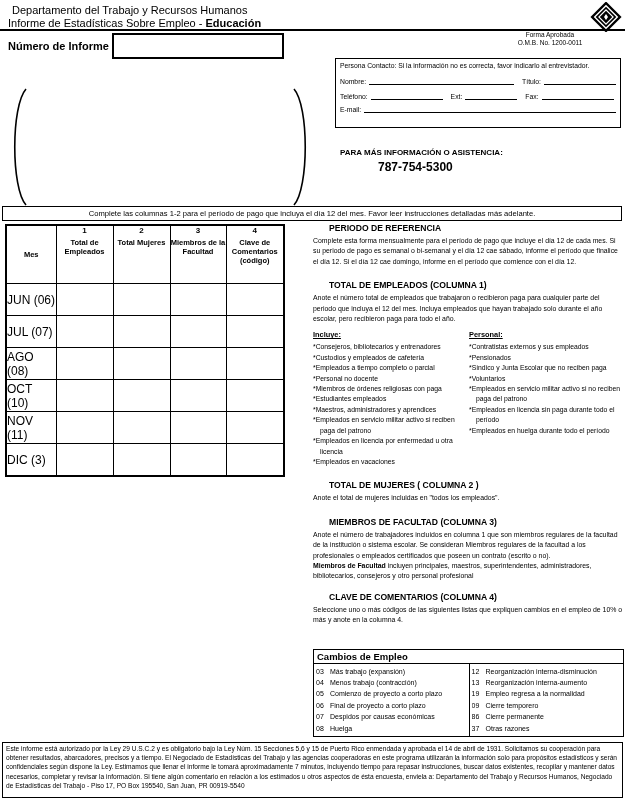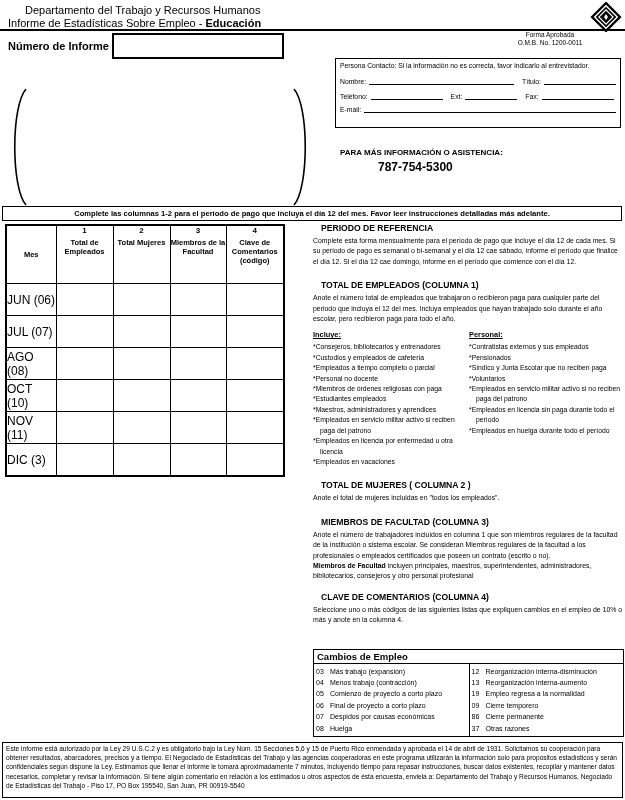--- a/index.html
+++ b/index.html
@@ -1,19 +1,19 @@
 <!DOCTYPE html>
 <html><head>
 <meta charset="utf-8">
 <style>
   html,body{margin:0;padding:0;background:#fff;}
   body{width:625px;height:800px;position:relative;font-family:"Liberation Sans",sans-serif;color:#000;overflow:hidden;}
   .abs{position:absolute;}
   
-  .hdr-line1{left:25px;top:4px;font-size:11px;}
+  .hdr-line1{left:12px;top:4px;font-size:11px;}
   .hdr-line2{left:8px;top:17px;font-size:11px;}
   .hdr-bold{font-weight:bold;margin-top:36px;}
   .top-rule{left:0;top:29px;width:625px;height:2px;background:#000;}
   .logo{left:590px;top:2px;width:32px;height:30px;}
   .form-approved{left:480px;top:31px;width:140px;text-align:center;font-size:6.5px;line-height:8px;}
   
   .repnum-label{left:8px;top:40px;font-size:11px;font-weight:bold;}
   .repnum-box{left:112px;top:33px;width:168px;height:22px;border:2px solid #000;background:#fff;}
   
   .contact-box{left:335px;top:58px;width:286px;height:70px;border:1.5px solid #000;font-size:6.8px;padding:2px 4px;box-sizing:border-box;}
@@ -23,32 +23,32 @@
   .c-line{border-bottom:1px solid #000;height:8px;flex:1;margin-right:8px;}
   .c-line.small{flex:0 0 52px;}
   .c-line.med{flex:0 0 72px;}
   .c-line.last{margin-right:0;}
   
   .assist-hdr{left:340px;top:148px;font-size:8px;font-weight:bold;}
   .assist-phone{left:378px;top:160px;font-size:12px;font-weight:bold;}
   
   .brackets{left:4px;top:86px;}
   
-  .banner{left:2px;top:206px;width:620px;border:1.5px solid #000;box-sizing:border-box;text-align:center;font-size:7.6px;font-weight:bold;padding:2px 0;}
+  .banner{left:2px;top:206px;width:620px;border:1.5px solid #000;box-sizing:border-box;text-align:center;font-size:7.6px;font-weight:normal;padding:2px 0;}
   
   table.main{position:absolute;left:5px;top:224px;border-collapse:collapse;table-layout:fixed;border:2px solid #000;}
   table.main td,table.main th{border:1.5px solid #000;padding:0;}
   th.hcell{font-size:7.5px;font-weight:bold;vertical-align:top;padding-top:2px;height:57px;}
   th .num{font-size:8px;margin-bottom:3px;}
   th.mes{vertical-align:middle;}
   td.mescell{font-size:12px;font-weight:normal;padding-left:3px;height:31px;}
   td.blank{height:31px;background:#fff;}
   
   .rightcol{left:313px;top:223px;width:311px;}
-  .sec-h{font-size:8.6px;font-weight:bold;margin:0 0 3px 8px;}
+  .sec-h{font-size:8.6px;font-weight:bold;margin:0 0 3px 16px;}
   .sec-p{font-size:6.9px;line-height:10.4px;margin:0 0 0 0;}
   .gap6{height:6px;} .gap10{height:10px;} .gap13{height:13px;}
   .twocol{display:flex;}
   .twocol .colL{width:156px;}
   .twocol .colR{width:155px;}
   .inex-h{font-size:7.4px;font-weight:bold;text-decoration:underline;margin-bottom:3px;}
   .li{font-size:6.8px;line-height:10.4px;padding-left:7px;text-indent:-7px;}
   
   .codes{border:1.5px solid #000;margin-top:23px;}
   .codes-title{font-size:9.5px;font-weight:bold;border-bottom:1.5px solid #000;padding:1px 3px;}

